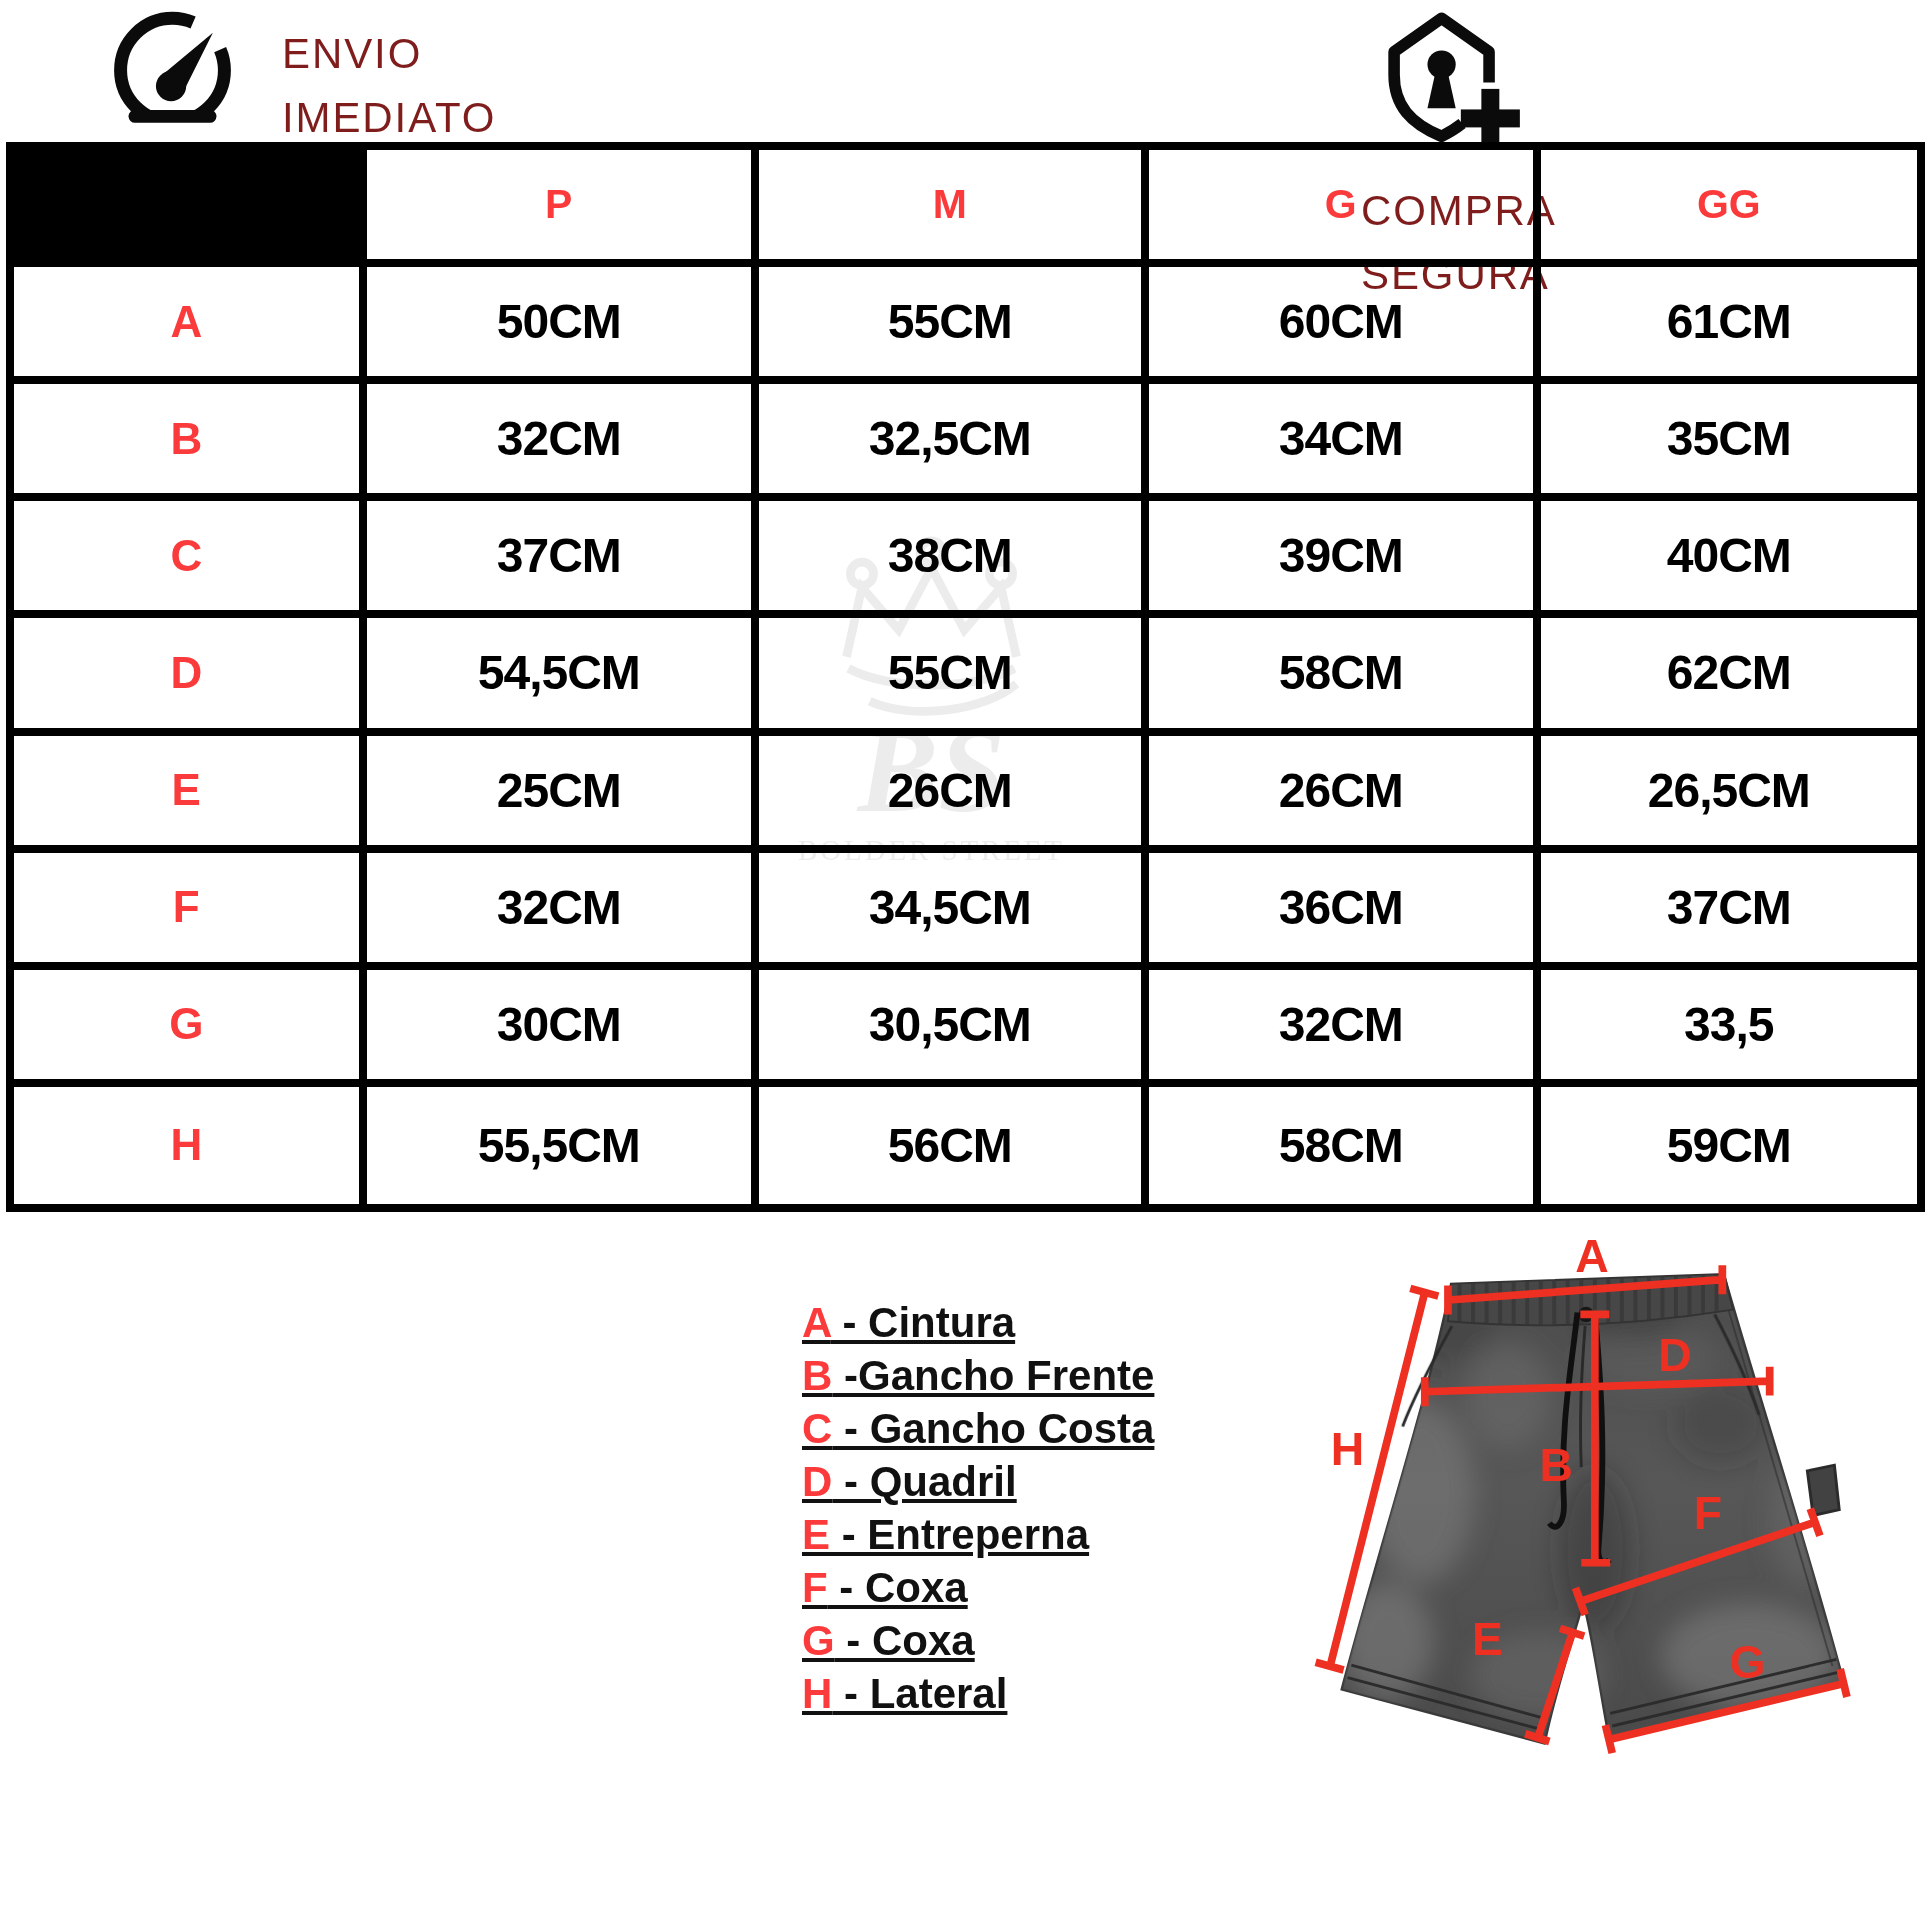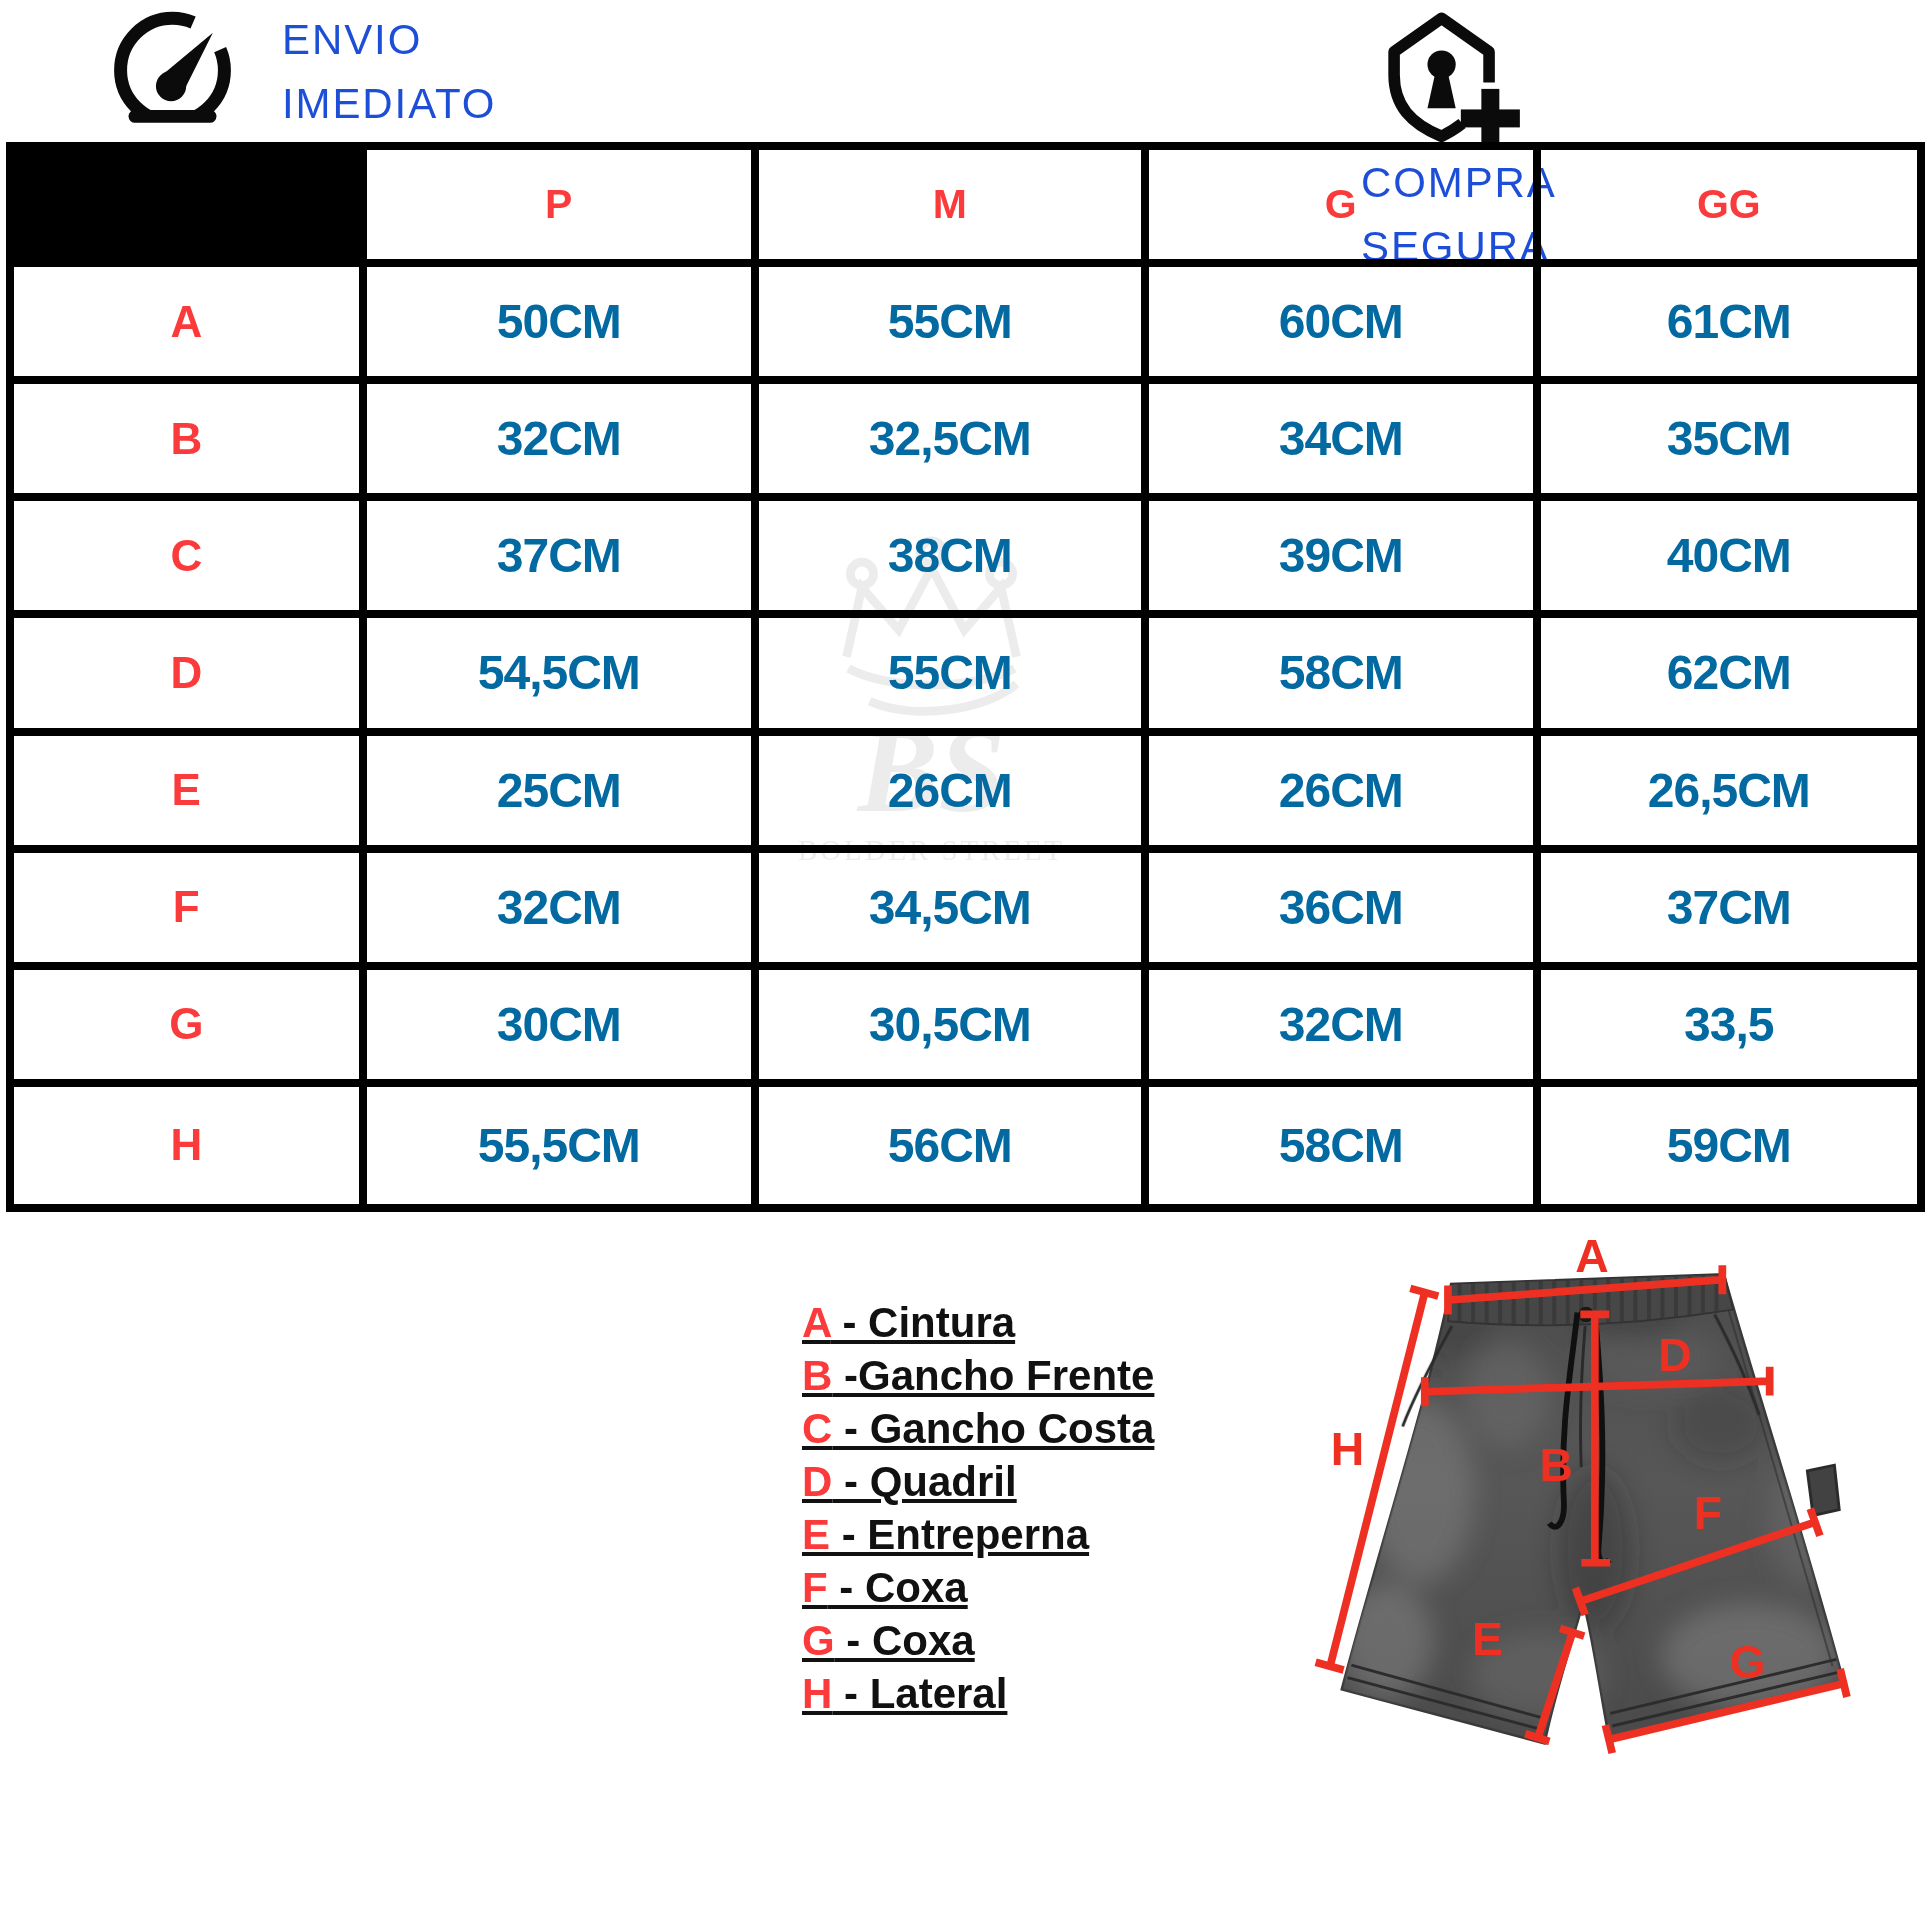--- a/index.html
+++ b/index.html
@@ -2,42 +2,42 @@
 <html><head>
 <meta charset="utf-8">
 <style>
   html,body{margin:0;padding:0;background:#ffffff;}
   .page{position:relative;width:1931px;height:1931px;background:#fff;overflow:hidden;
         font-family:"Liberation Sans",sans-serif;}
 
   
   .badge{position:absolute;top:0;height:143px;display:flex;align-items:center;}
   .badge .bicon{flex:0 0 auto;}
-  .badge .btxt{color:#1d4ed8;font-size:42px;font-weight:400;letter-spacing:1.9px;
-               line-height:64px;white-space:nowrap;}
+  .badge .btxt{color:#7f1d1d;font-size:42px;font-weight:400;letter-spacing:1.9px;
+               line-height:64px;white-space:nowrap;margin-top:28px;}
   #badge1{left:100px;} #badge1 .btxt{margin-left:37px;}
   #badge2{left:763px;} #badge2 .btxt{margin-left:54px;}
   #badge3{left:1340px;flex-direction:column;}#badge3 .btxt{margin-left:21px;}
 
   
   .watermark{position:absolute;left:777px;top:510px;z-index:1;}
 
   
   .size-table{position:absolute;left:5.8px;top:142px;width:1919px;height:1070px;
               box-sizing:border-box;border:8.7px solid #000;display:grid;
               grid-template-columns:353px 392px 390px 392px auto;
               grid-template-rows:repeat(9,1fr);z-index:2;background:transparent;}
   .cell{border-right:8.7px solid #000;border-bottom:8.7px solid #000;
         display:flex;align-items:center;justify-content:center;}
   .size-table > .cell:nth-child(5n){border-right:none;}
   .size-table > .cell:nth-child(n+41){border-bottom:none;}
   .corner{background:#000;}
   .col-h{color:#fb3b3b;font-size:41px;font-weight:700;}
   .row-h{color:#fb3b3b;font-size:44px;font-weight:700;}
-  .val{color:#0369a1;font-size:48px;font-weight:700;letter-spacing:-1px;}
+  .val{color:#000000;font-size:48px;font-weight:700;letter-spacing:-1px;}
 
   
   .legend{position:absolute;left:802px;top:1296px;z-index:2;}
   .legend .lg-line{font-size:42px;font-weight:700;line-height:53px;color:#111;white-space:pre;text-decoration:underline;}
   .legend .lg-letter{color:#fb3b3b;}
 
   
   .shorts-fig{position:absolute;left:1305px;top:1212px;z-index:2;}
   .fig-label{font-family:"Liberation Sans",sans-serif;font-size:48px;font-weight:700;
              fill:#ee3023;text-anchor:middle;}

